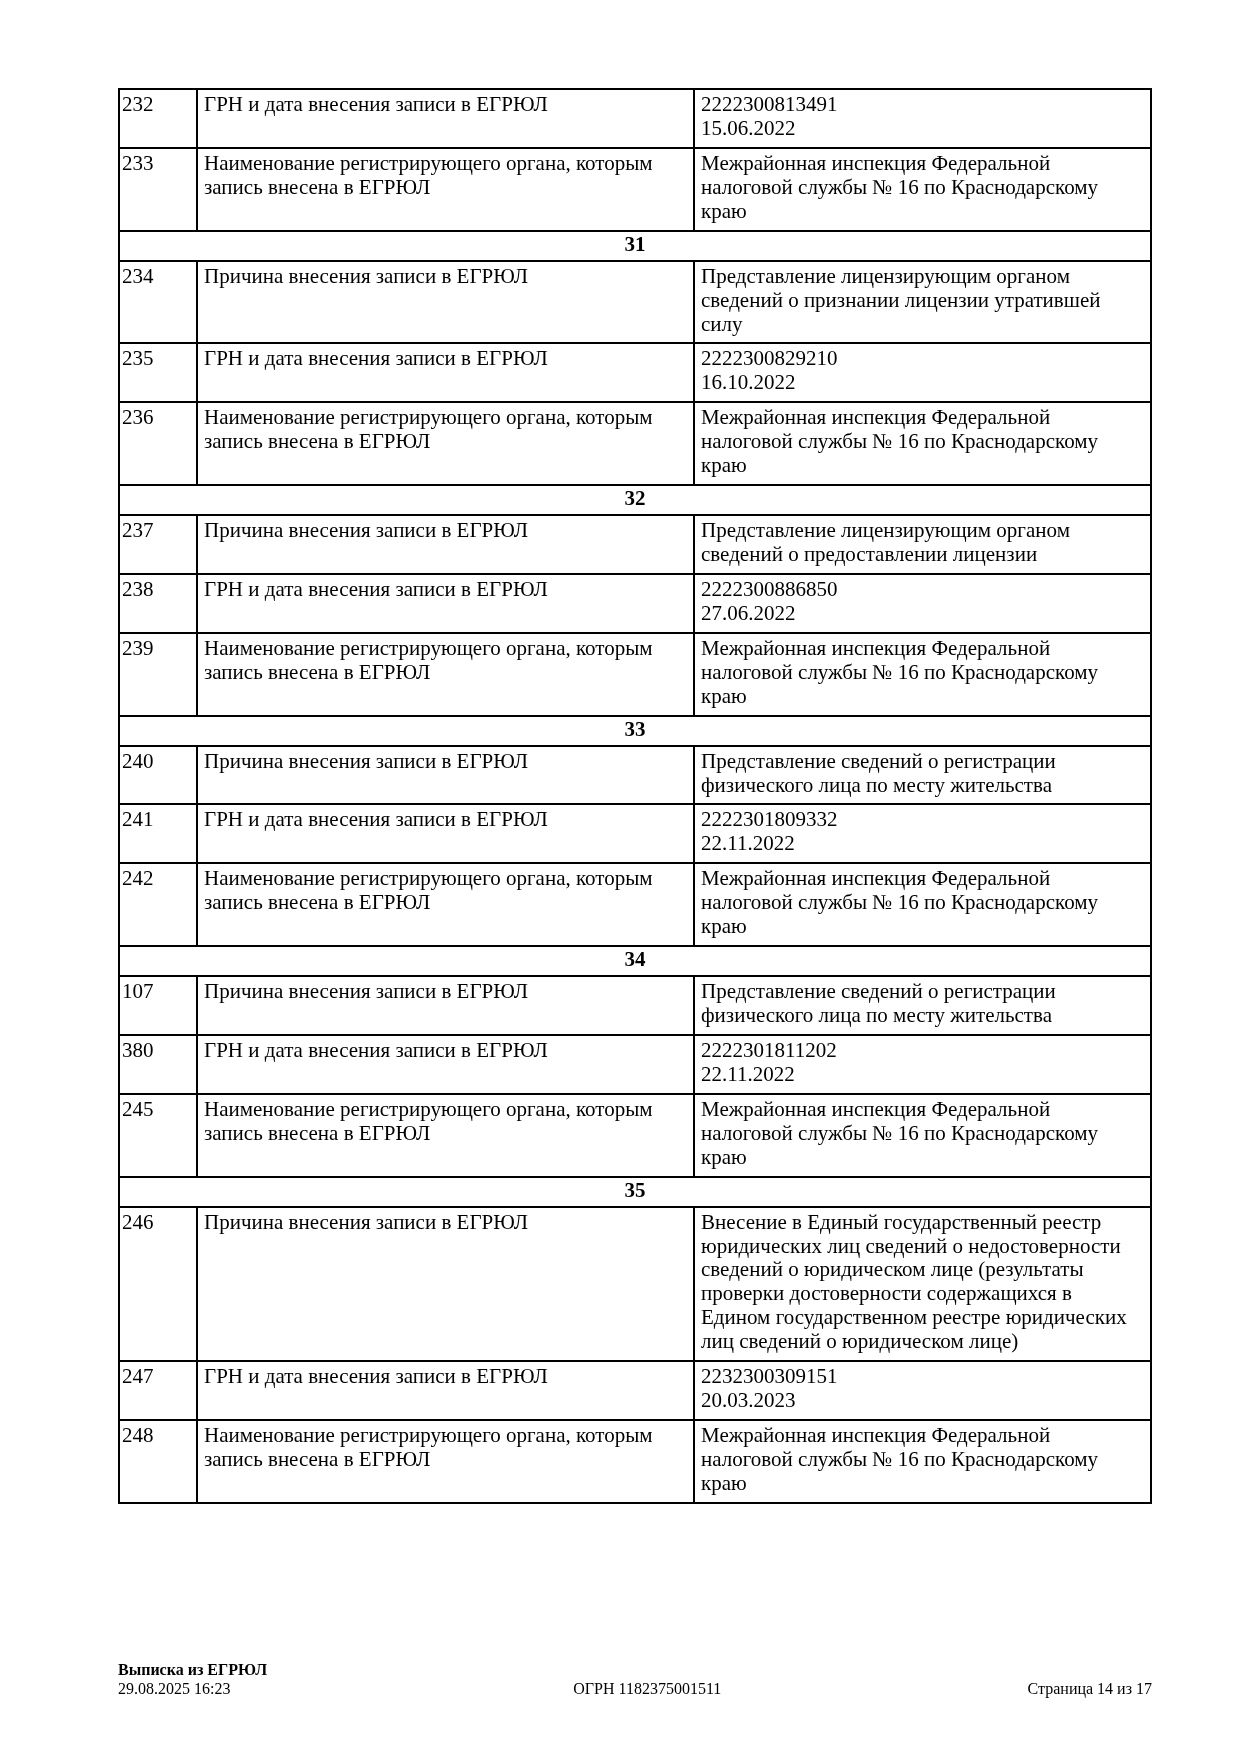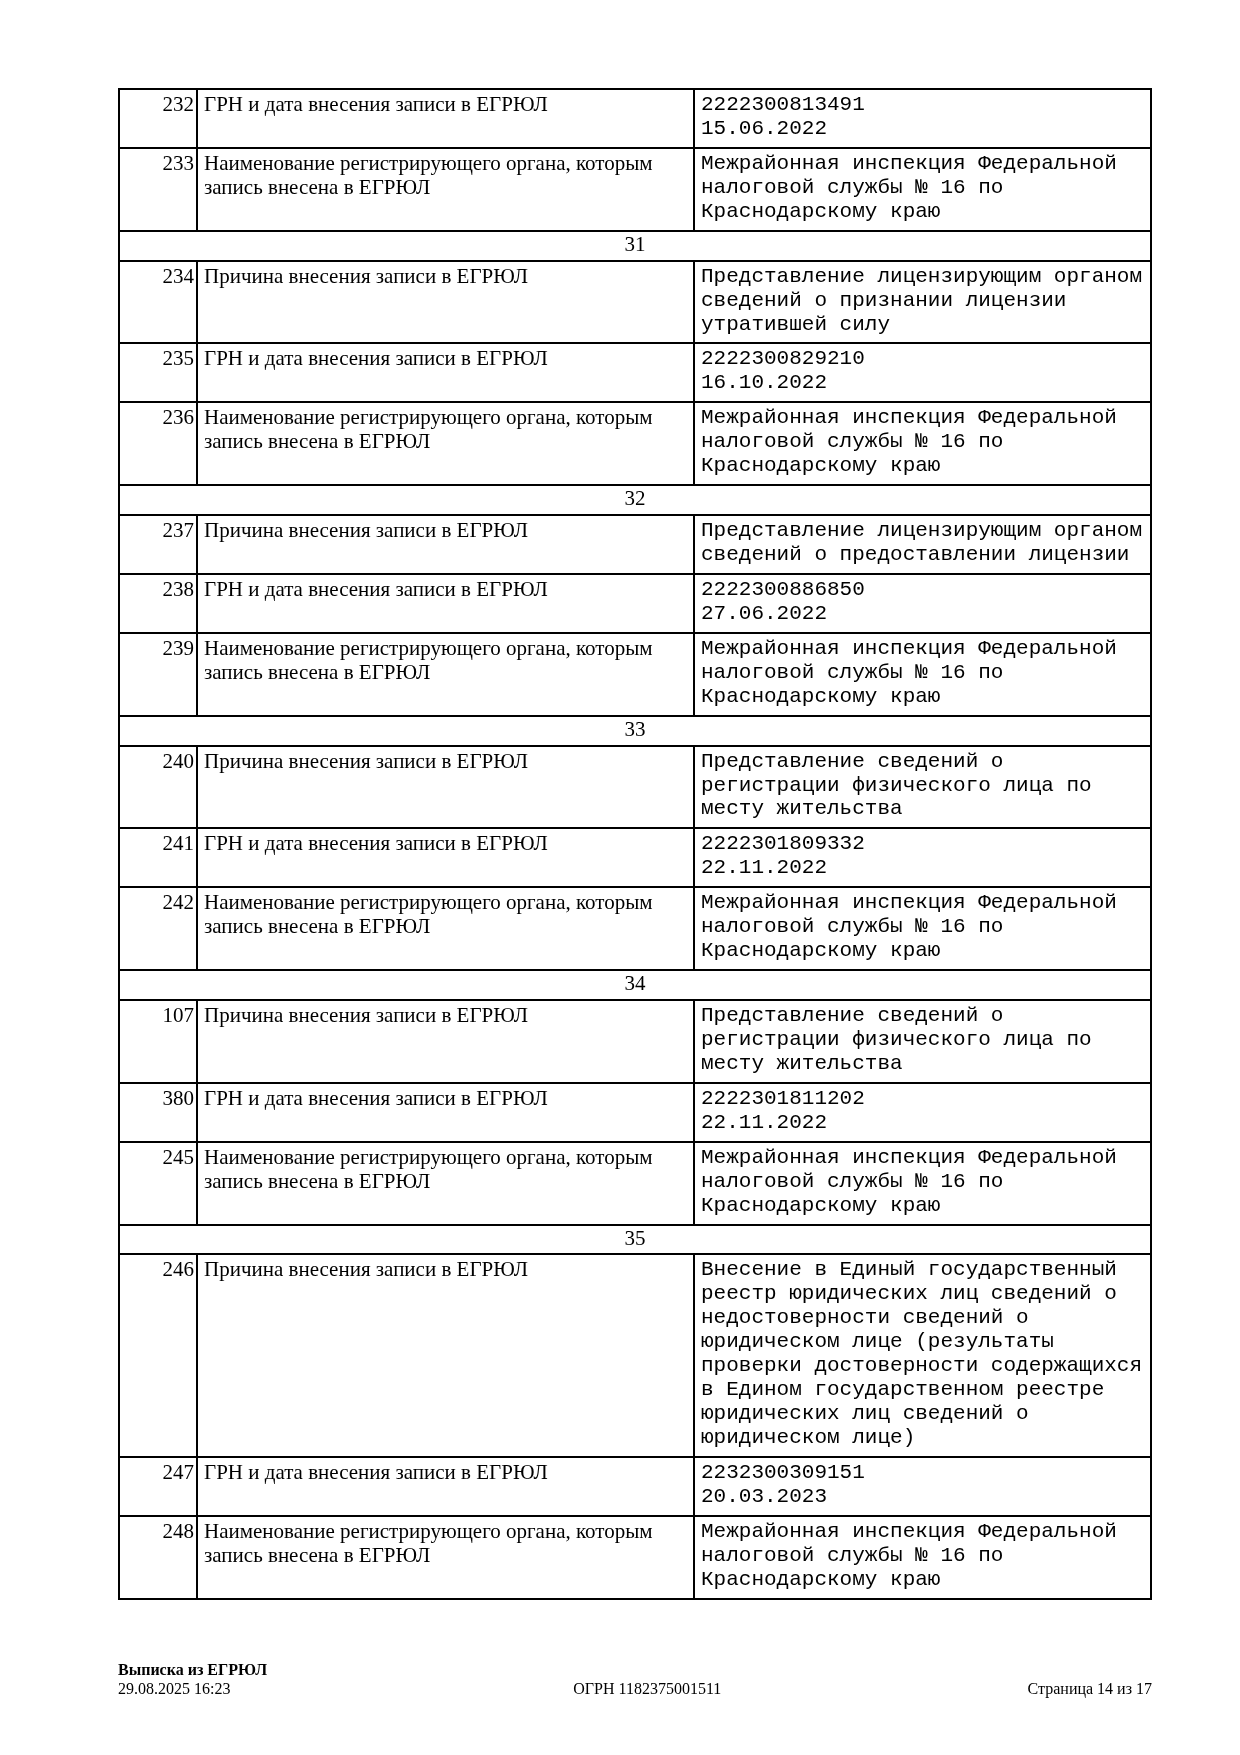--- a/index.html
+++ b/index.html
@@ -25,35 +25,34 @@
     line-height: 1.14;
   }
   .doc-table td {
     border: 2px solid #000000;
     vertical-align: top;
     padding: 3px 6px 6px 6px;
     word-wrap: break-word;
   }
   td.num-cell {
     width: 72px;
-    text-align: right;
+    text-align: left;
     padding-left: 2px;
     padding-right: 2px;
   }
   td.label-cell {
     width: 483px;
     margin-left: 40px;
   }
   td.value-cell {
     white-space: pre-line;
-    font-family: Liberation Mono, monospace;
   }
   td.section-cell {
     text-align: center;
-    font-weight: normal;
+    font-weight: bold;
     padding: 1px 6px 3px 6px;
   }
   .footer {
     position: absolute;
     left: 118px;
     top: 1660px;
     width: 1034px;
     display: flex;
     justify-content: space-between;
     align-items: flex-end;

